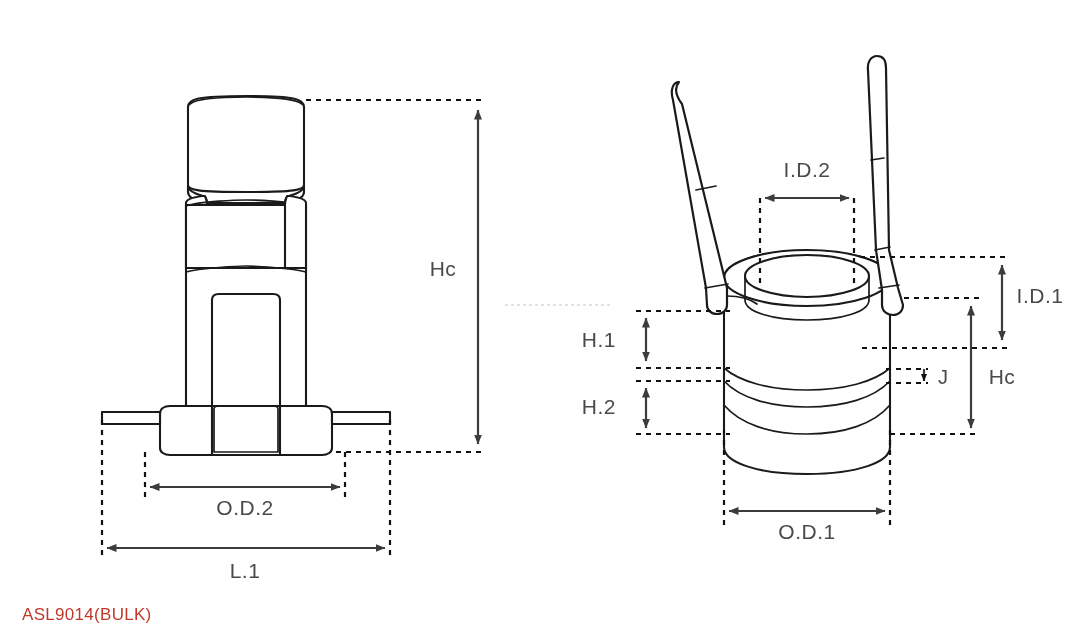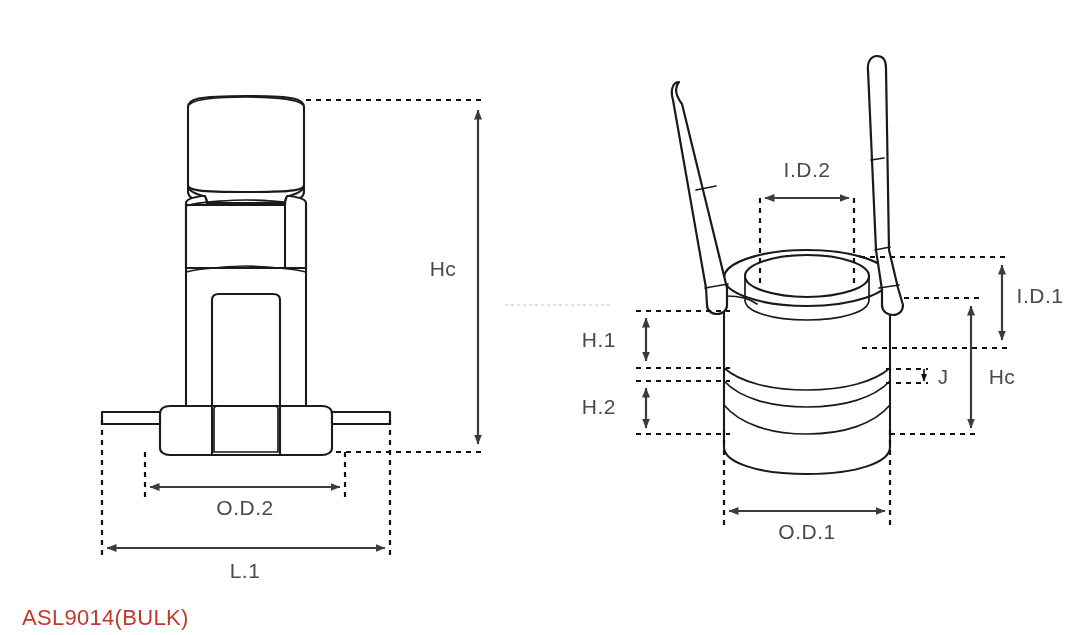--- a/index.html
+++ b/index.html
@@ -73,21 +73,21 @@
     fill: none;
     stroke: #d8d8d8;
     stroke-width: 1.4;
     stroke-dasharray: 3 3;
   }
   #part-code {
     position: absolute;
     left: 22px;
     top: 605px;
     font-family: "Liberation Sans", sans-serif;
-    font-size: 22px;
+    font-size: 17px;
     color: #c0392b;
     letter-spacing: 0.3px;
     white-space: nowrap;
   }
 </style>
 </head>
 <body>
 
 <div id="drawing-root">
 

